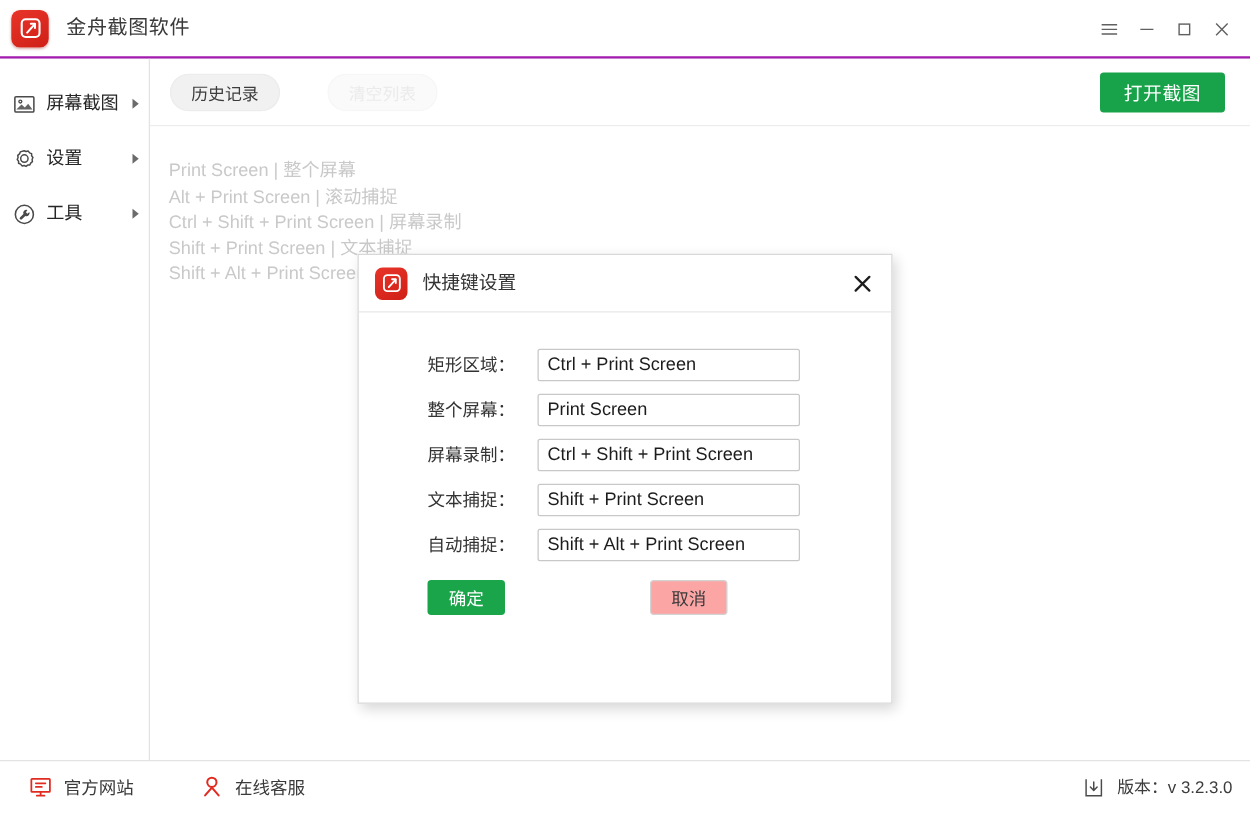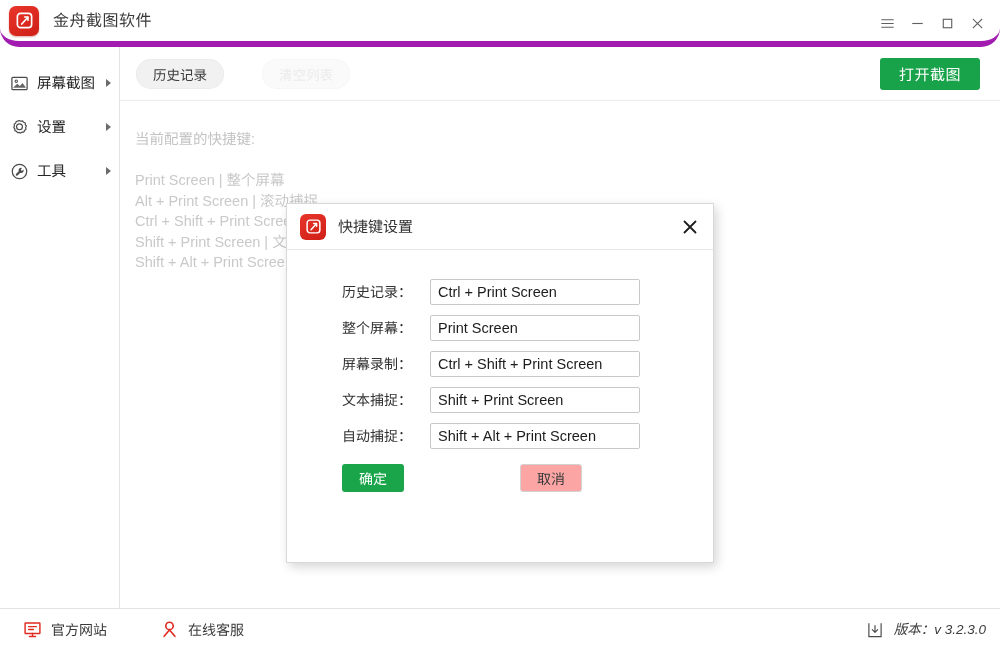--- a/index.html
+++ b/index.html
@@ -18,25 +18,24 @@
     display: flex;
     flex-direction: column;
   }
 
   
   .titlebar {
     position: relative;
     height: 47px;
     min-height: 47px;
     background: #ffffff;
-    border-bottom: 6px solid #a21caf;
+    border-bottom: 2px solid #a21caf;
     display: flex;
     align-items: center;
     padding: 0 10px 0 9px;
-    border-radius: 19px;
   }
   .app-logo {
     width: 30px; height: 30px;
     border-radius: 7px;
     background: linear-gradient(150deg, #e8352a 0%, #cf1f16 100%);
     box-shadow: 0 1px 2px rgba(150,20,12,.35);
     display: flex; align-items: center; justify-content: center;
     flex: none;
   }
   .app-logo svg { display: block; }
@@ -211,21 +210,21 @@
     color: #3c3c3c;
     font-size: 13.5px;
     cursor: pointer;
   }
   .version-ico {
     width: 19px; height: 19px;
     display: flex; align-items: center; justify-content: center;
     color: #4a4a4a;
     flex: none;
   }
-  .version-text { margin-left: 9px; line-height: 1; font-style: italic; }
+  .version-text { margin-left: 9px; line-height: 1; }
 
   
   .modal {
     position: absolute;
     left: 286px;
     top: 156px;
     width: 428px;
     height: 360px;
     background: #ffffff;
     border: 1px solid #d8d8d8;
@@ -404,21 +403,20 @@
     <div class="content">
 
       <div class="toolbar">
         <button class="pill">历史记录</button>
         <button class="pill disabled">清空列表</button>
         <div class="toolbar-spacer"></div>
         <button class="btn-green">打开截图</button>
       </div>
 
       <div class="hint-area">
-        <div class="hint-title">当前配置的快捷键:</div>
         <div class="hint-line">Print Screen  |  整个屏幕</div>
         <div class="hint-line">Alt + Print Screen  |  滚动捕捉</div>
         <div class="hint-line">Ctrl + Shift + Print Screen  |  屏幕录制</div>
         <div class="hint-line">Shift + Print Screen  |  文本捕捉</div>
         <div class="hint-line">Shift + Alt + Print Screen  |  自动捕捉</div>
       </div>
 
     </div>
 
     <div class="modal">
@@ -435,21 +433,21 @@
         <div class="modal-close">
           <svg width="20" height="20" viewBox="0 0 20 20" aria-hidden="true">
             <path d="M4.5 4.5 L15.5 15.5 M15.5 4.5 L4.5 15.5" stroke="currentColor" stroke-width="1.8" stroke-linecap="round"></path>
           </svg>
         </div>
       </div>
 
       <div class="modal-body">
 
         <div class="form-row">
-          <div class="form-label">历史记录：</div>
+          <div class="form-label">矩形区域：</div>
           <input class="form-input" type="text" readonly="" value="Ctrl + Print Screen" style="">
         </div>
 
         <div class="form-row">
           <div class="form-label">整个屏幕：</div>
           <input class="form-input" type="text" readonly="" value="Print Screen" style="">
         </div>
 
 
         <div class="form-row">

